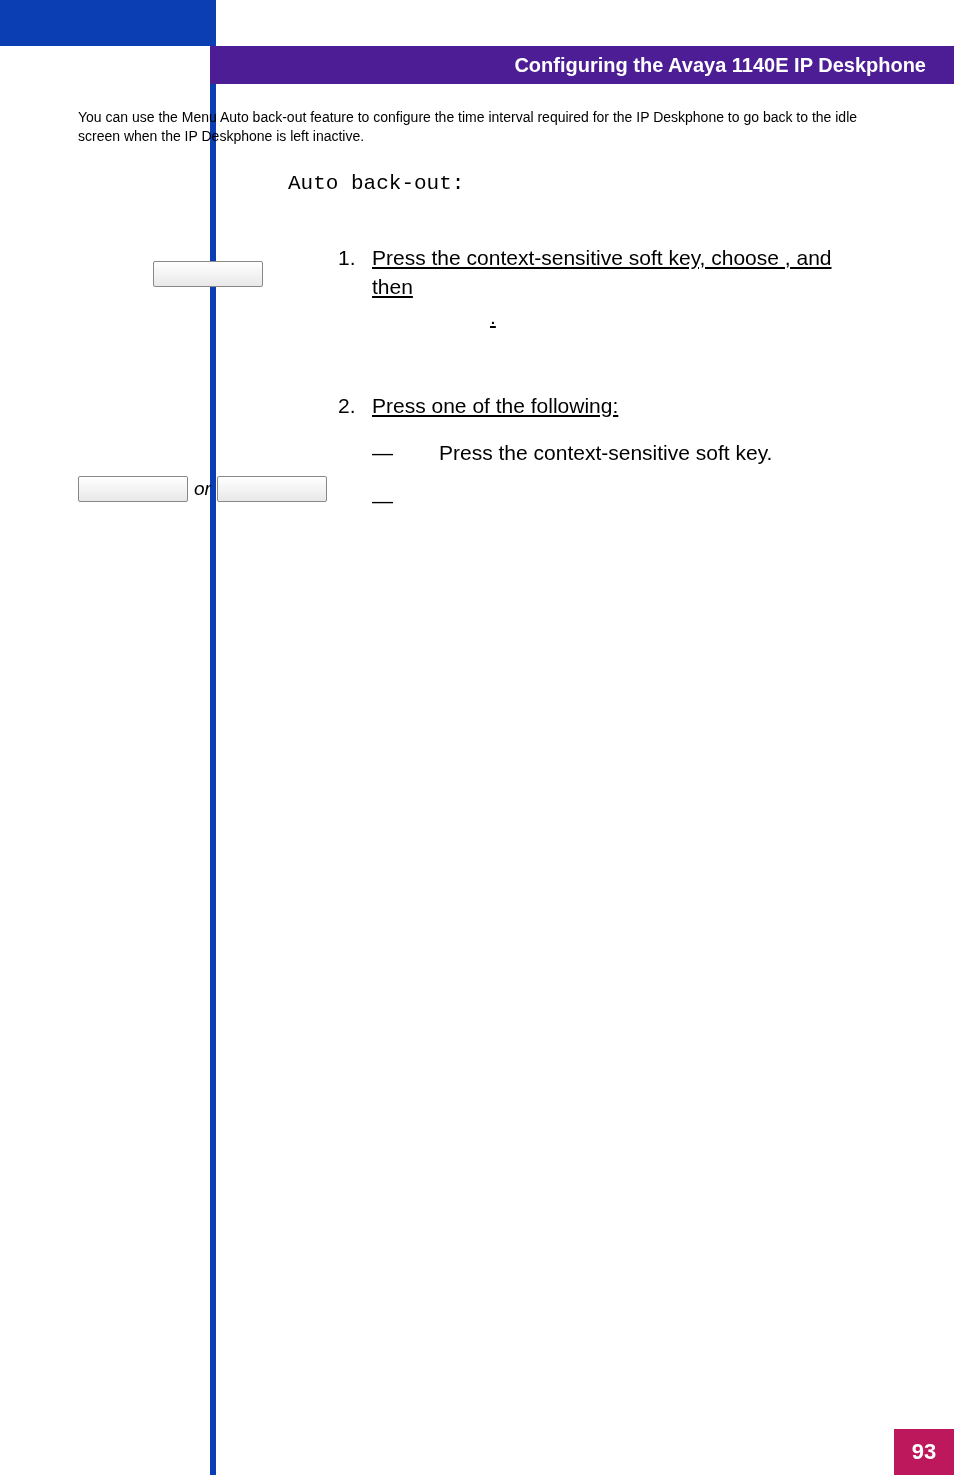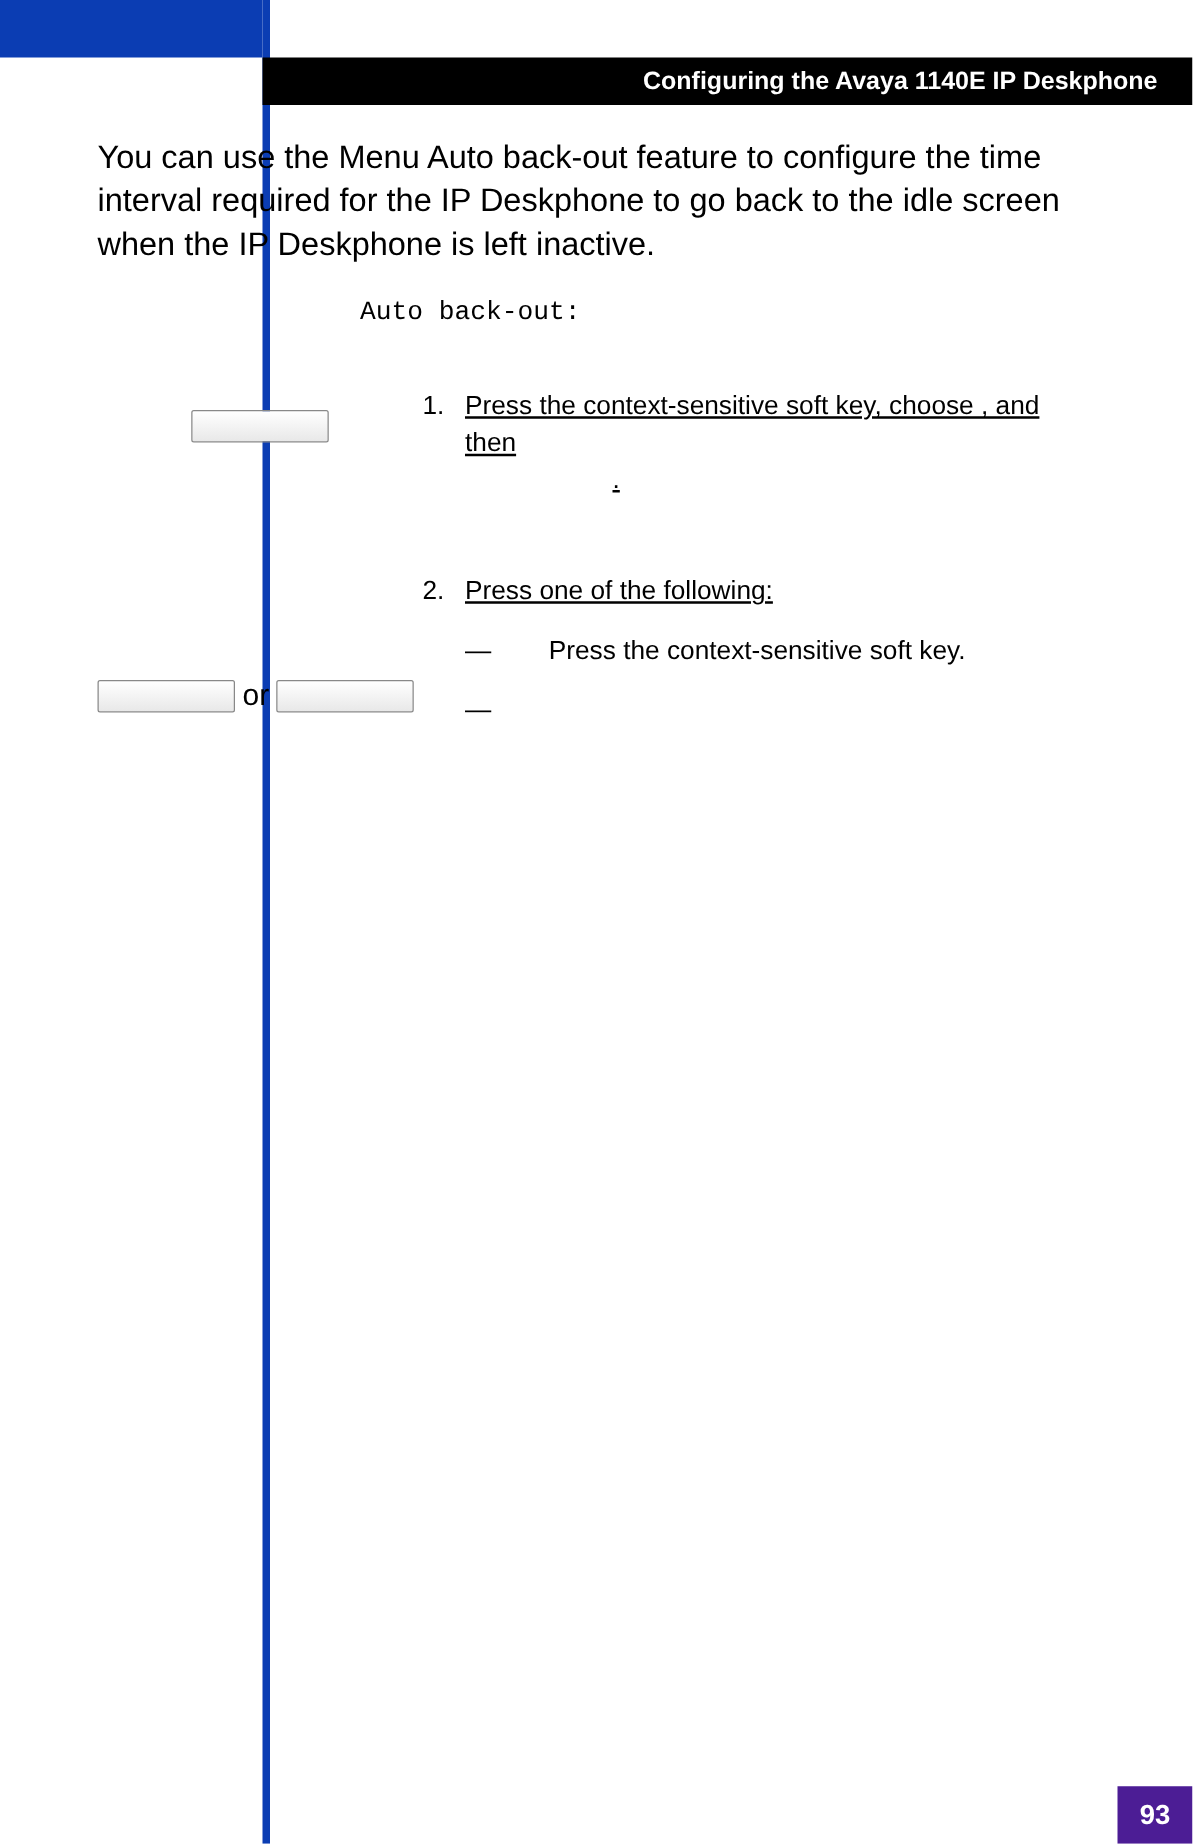--- a/index.html
+++ b/index.html
@@ -21,21 +21,21 @@
       width: 210px;
       height: 46px;
       background: #0b3db3;
     }
     .header-bar {
       position: absolute;
       left: 210px;
       top: 46px;
       width: 744px;
       height: 38px;
-      background: #000000;
+      background: #4c1d95;
       display: flex;
       align-items: center;
       justify-content: flex-end;
       padding-right: 28px;
     }
     .header-title {
       color: #ffffff;
       font-weight: bold;
       font-size: 20px;
     }
@@ -56,21 +56,21 @@
     .section-title {
       color: #0b3db3;
       font-weight: bold;
       font-size: 36px;
       padding-bottom: 6px;
       border-bottom: 3px solid #0b3db3;
       margin-bottom: 38px;
       letter-spacing: -0.5px;
     }
     .intro-text {
-      font-size: 26px;
+      font-size: 14px;
       color: #000000;
       line-height: 1.35;
       margin-bottom: 26px;
     }
     .sub-text {
       font-size: 21px;
       color: #000000;
       margin-left: 210px;
       margin-bottom: 48px;
       font-family: Liberation Mono, monospace;
@@ -98,22 +98,23 @@
     }
     .soft-key {
       display: inline-block;
       width: 110px;
       height: 26px;
       background: linear-gradient(#ffffff, #e8e8e8);
       border: 1px solid #888;
       border-radius: 2px;
     }
     .or-text {
-      font-size: 24px;
+      font-size: 19px;
       margin: 0 6px;
+      font-style: italic;
     }
     .step-text {
       flex: 1;
       font-size: 21px;
       color: #000000;
       line-height: 1.4;
     }
     .step-num {
       display: inline-block;
       width: 34px;
@@ -136,21 +137,21 @@
     .sub-body {
       flex: 1;
       margin-left: 37px;
     }
     .page-num-box {
       position: absolute;
       right: 0;
       bottom: 0;
       width: 60px;
       height: 46px;
-      background: #4c1d95;
+      background: #be185d;
       display: flex;
       align-items: center;
       justify-content: center;
     }
     .page-num {
       color: #ffffff;
       font-weight: bold;
       font-size: 22px;
     }
     .step-first-line {

